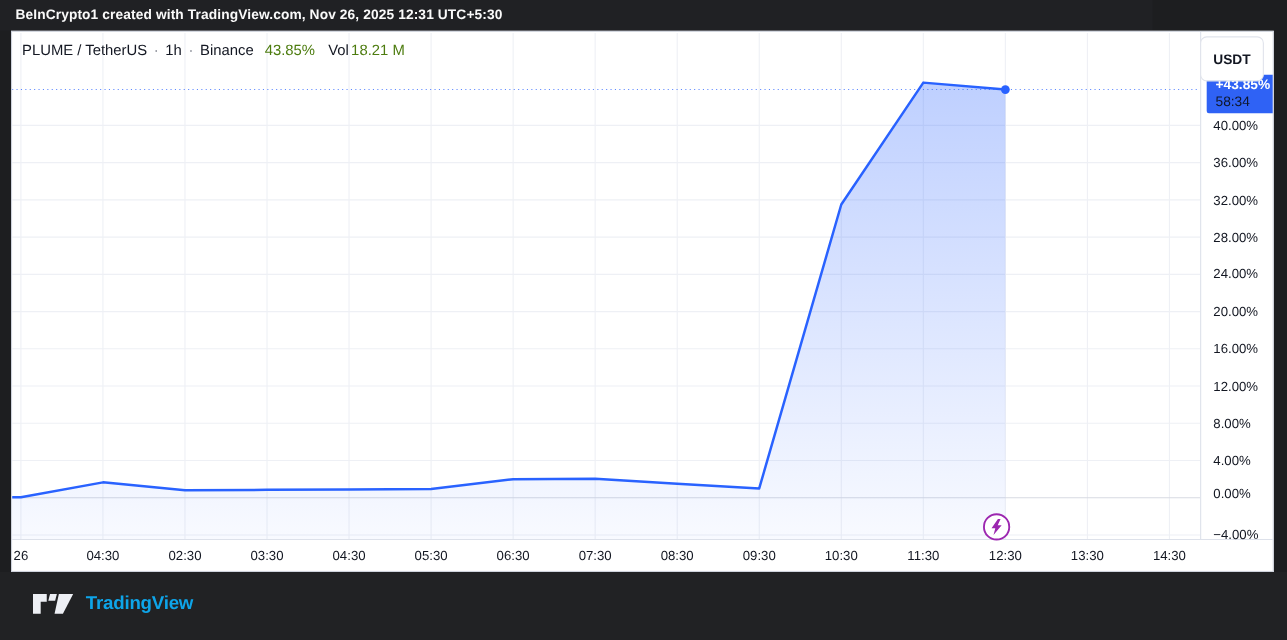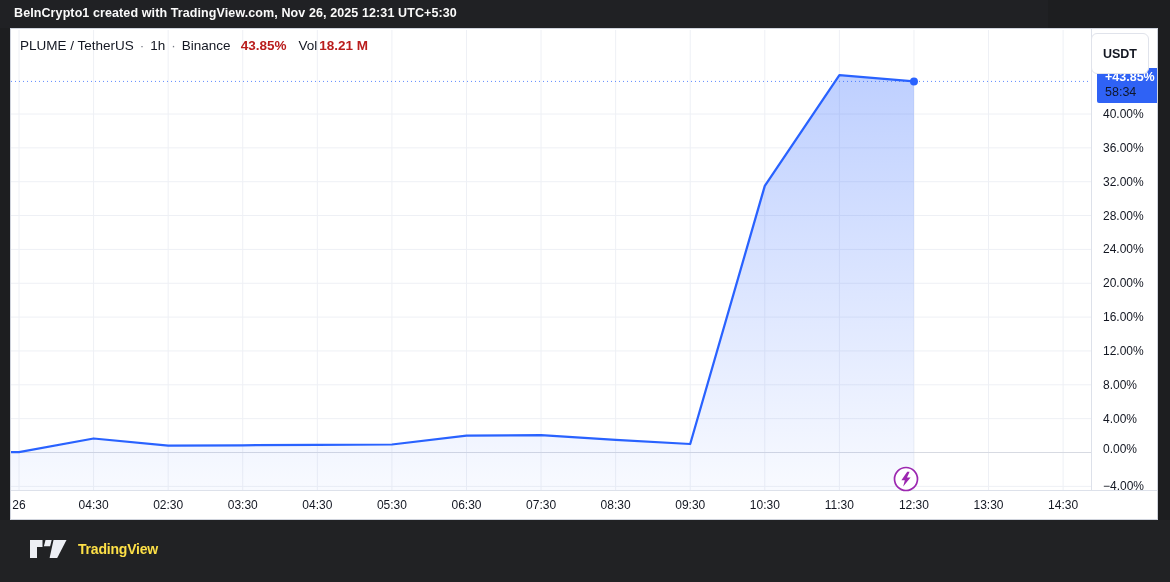--- a/index.html
+++ b/index.html
@@ -6,21 +6,21 @@
   html,body { width:1170px; height:582px; }
   body { font-family:"Liberation Sans", sans-serif; background:#1d1e20; position:relative; overflow:hidden; }
 
   .topbar { position:absolute; left:0; top:0; width:1048px; height:28px; background:#202124; }
   .topbar .attr { position:absolute; left:14px; top:6px; font-size:12.5px; font-weight:700; color:#fafafa; letter-spacing:.1px; }
 
   .panel { position:absolute; left:10px; top:28px; width:1148px; height:492px; background:#ffffff; border:1px solid #cfd3dc; overflow:hidden; }
 
   .legend { position:absolute; left:9px; top:9px; z-index:5; font-size:13.5px; color:#131722; display:flex; align-items:baseline; white-space:pre; }
   .legend .sep { color:#787b86; margin:0 6px; }
-  .legend .blue { color:#b91c1c;font-weight:bold; }
+  .legend .blue { color:#4d7c0f; }
   .legend .chg { margin-left:10px; }
   .legend .vol-label { margin-left:12px; }
   .legend .vol-val { margin-left:2px; }
 
   .currency-btn { position:absolute; top:4px; right:8px; z-index:6; height:41px; padding:0 11px;
     background:#fff; border:1px solid #e0e3eb; border-radius:6px; font-family:"Liberation Sans",sans-serif;
     font-size:12.5px; font-weight:600; color:#131722; cursor:pointer; }
 
   svg.chart { position:absolute; left:0; top:0; pointer-events:none; }
 
@@ -32,21 +32,21 @@
 
   .price-badge { position:absolute; left:1086px; width:62px; z-index:4; background:#2f62f5; border-radius:2px;
     padding:2px 0 3px 8px; }
   .price-badge .chg { font-size:12.5px; font-weight:700; color:#ffffff; line-height:15px; }
   .price-badge .cd  { font-size:12.5px; font-weight:500; color:#0f172a; line-height:15px; }
 
   .event-marker { position:absolute; left:881px; top:436px; width:28px; height:28px; z-index:4; cursor:pointer; }
 
   .footer { position:absolute; left:0; top:520px; width:1170px; height:62px; background:#212224; }
   .footer .brandwrap { position:absolute; left:28px; top:15px; display:flex; align-items:center; gap:10px; }
-  .footer .wordmark { font-size:14px; font-weight:700; color:#fde047; letter-spacing:-0.2px; }
+  .footer .wordmark { font-size:17px; font-weight:700; color:#0ea5e9; letter-spacing:-0.2px; }
 </style>
 </head>
 <body>
 
 <div>
 
   <div class="topbar">
     <span class="attr">BeInCrypto1 created with TradingView.com, Nov 26, 2025 12:31 UTC+5:30</span>
   </div>
 

